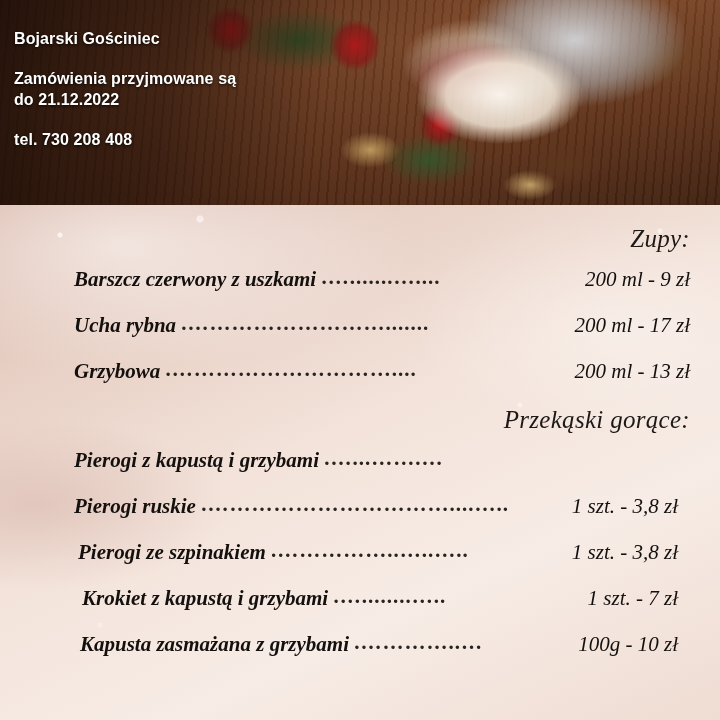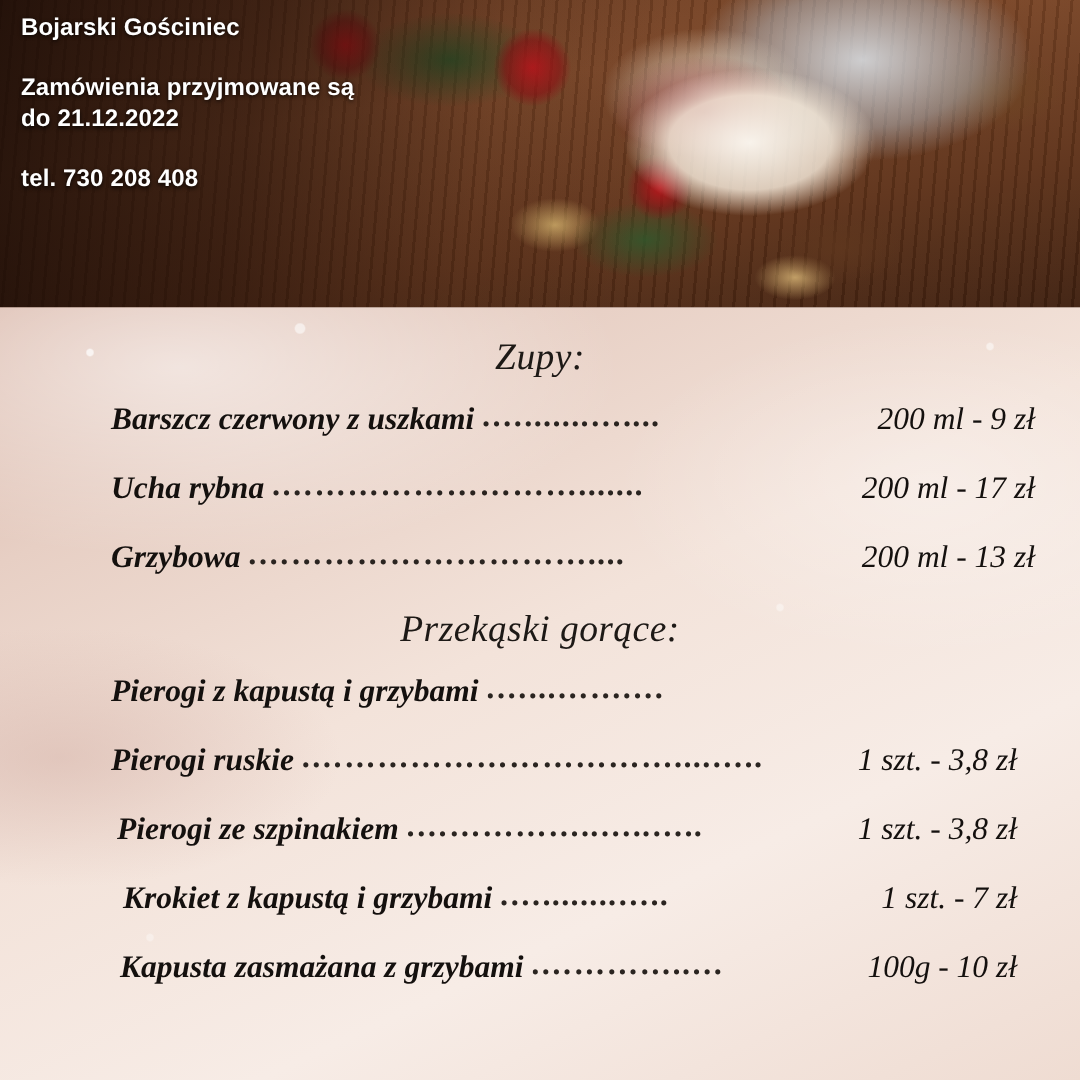--- a/index.html
+++ b/index.html
@@ -50,21 +50,21 @@
       linear-gradient(170deg, #6b3b20 0%, #7a4526 35%, #5e3219 70%, #3f2010 100%);
   }
   .photo-shade {
     position: absolute;
     inset: 0;
     background: linear-gradient(100deg, rgba(20,8,4,0.82) 0%, rgba(25,10,5,0.58) 24%, rgba(30,12,6,0.12) 45%, rgba(0,0,0,0) 60%);
   }
   .header-text {
     position: absolute;
     left: 14px;
-    top: 8px;
+    top: 28px;
     color: #ffffff;
     font-size: 16px;
     font-weight: bold;
     line-height: 1.35;
     text-shadow: 0 1px 3px rgba(0,0,0,0.85);
     letter-spacing: 0.1px;
   }
   .header-text .block { margin-bottom: 18px; }
   .header-text .block:last-child { margin-bottom: 0; }
 
@@ -89,21 +89,21 @@
       radial-gradient(circle at 660px 26px, rgba(255,255,255,0.5) 0 2px, rgba(255,255,255,0) 3px),
       radial-gradient(circle at 520px 200px, rgba(255,255,255,0.4) 0 2px, rgba(255,255,255,0) 3px),
       radial-gradient(circle at 100px 420px, rgba(255,255,255,0.35) 0 2px, rgba(255,255,255,0) 3px);
     pointer-events: none;
   }
   .menu-inner {
     position: relative;
     padding: 20px 30px 0 30px;
   }
   .section-title {
-    text-align: center;
+    text-align: right;
     font-family: "Liberation Serif", serif;
     font-style: italic;
     font-size: 25px;
     color: #1d1916;
     margin: 0 0 14px 0;
     letter-spacing: 0.3px;
   }
   .section-title.second { margin-top: 22px; }
 
   .row {

